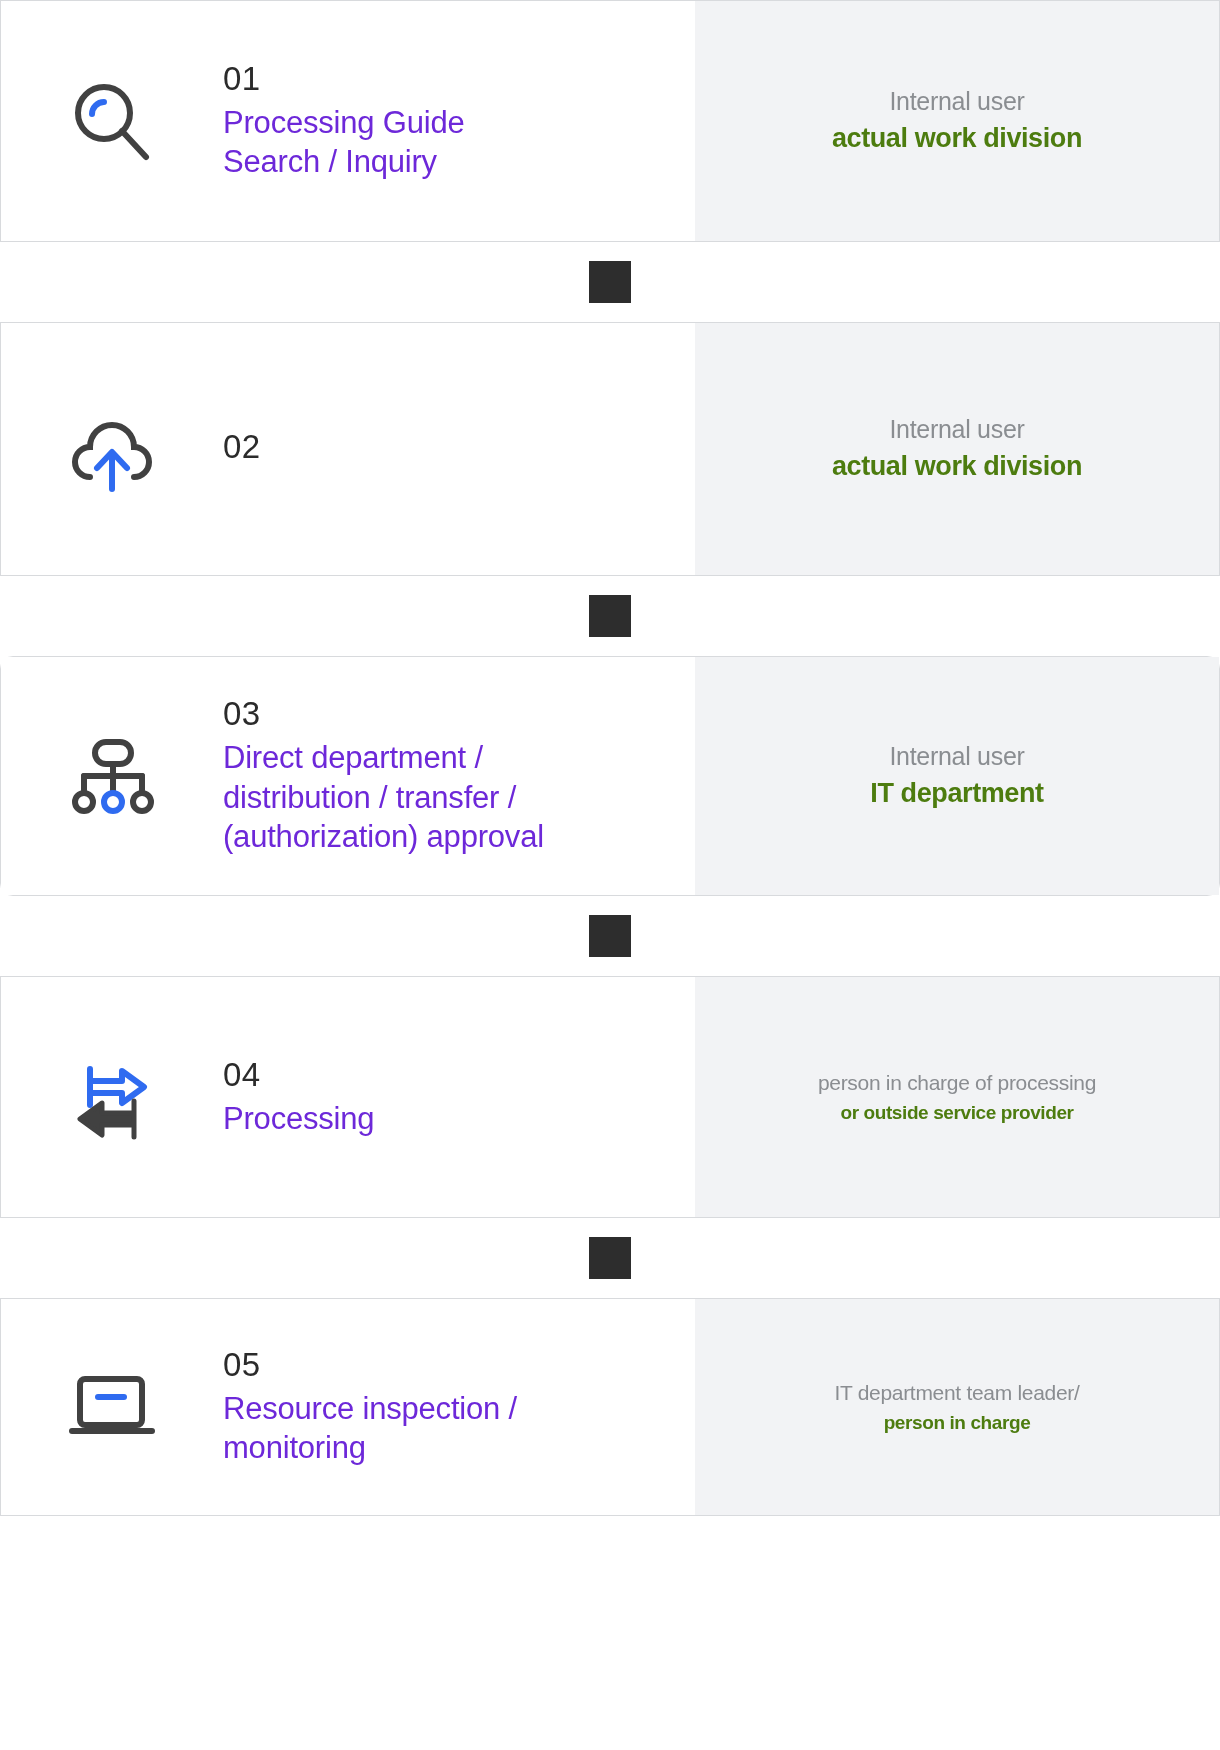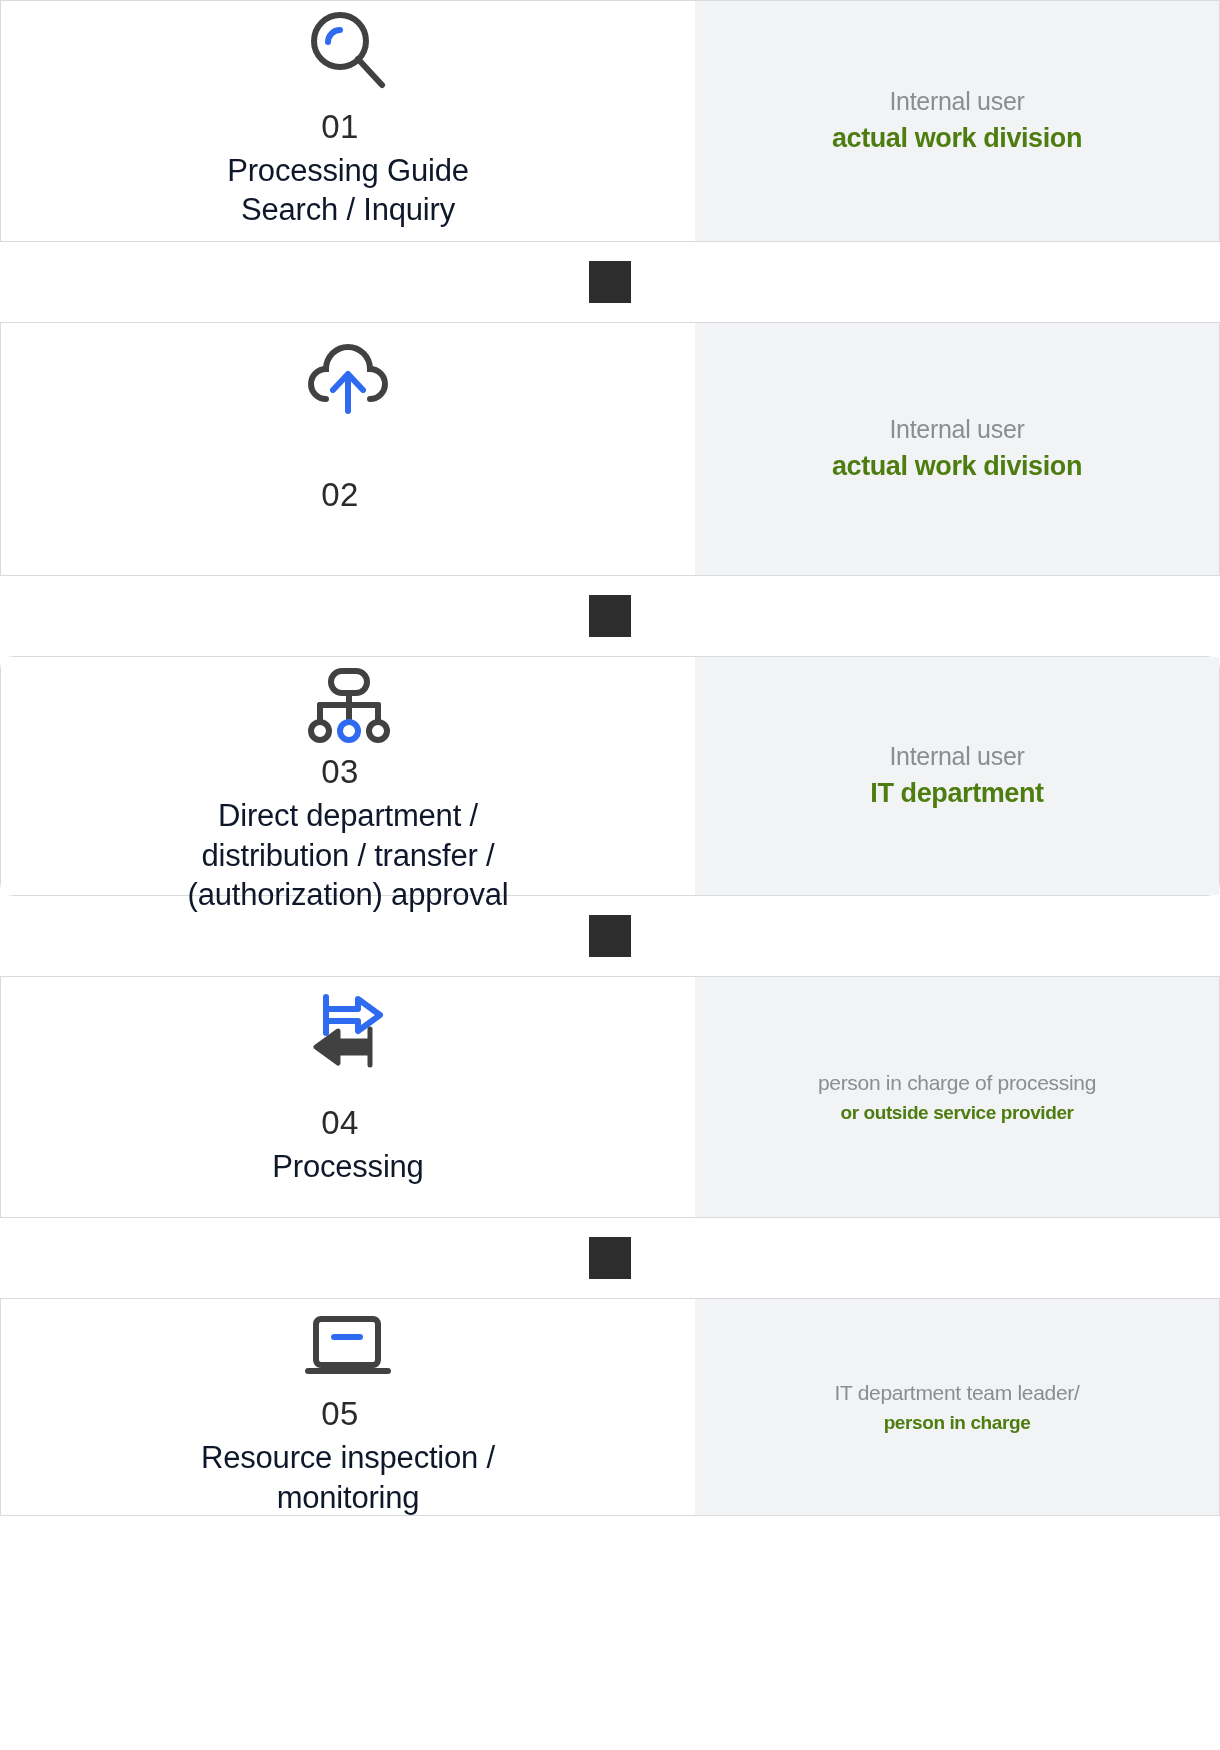--- a/index.html
+++ b/index.html
@@ -21,24 +21,23 @@
     width: 1220px;
     display: flex;
     flex-direction: row;
     border: 1px solid #d8dadd;
     background: #ffffff;
     flex: none;
   }
   .card-left {
     width: 694px;
     display: flex;
-    flex-direction: column;
+    flex-direction: row;
     align-items: center;
     background: #ffffff;
-    text-align: center;
   }
   .icon-wrap {
     width: 222px;
     min-width: 222px;
     display: flex;
     align-items: center;
     justify-content: center;
   }
   .icon-wrap svg { display: block; }
   .text-wrap {
@@ -52,25 +51,24 @@
     font-size: 33px;
     font-weight: 400;
     color: #2b2b2b;
     letter-spacing: 0.5px;
     line-height: 1.18;
     margin-bottom: 4px;
   }
   .step-title {
     font-size: 31px;
     font-weight: 400;
-    color: #0f172a;
+    color: #6d28d9;
     line-height: 1.28;
     letter-spacing: -0.2px;
     white-space: pre-line;
-    margin-left: 16px;
   }
   .card-right {
     width: 524px;
     background: #f2f3f5;
     display: flex;
     flex-direction: column;
     align-items: center;
     justify-content: center;
     text-align: center;
     padding: 0 14px;

